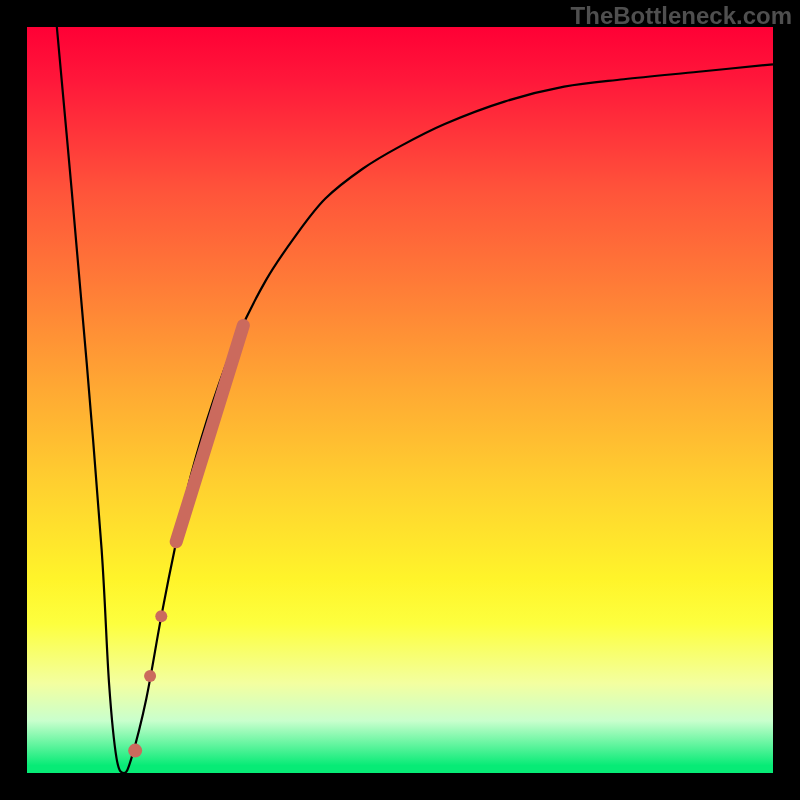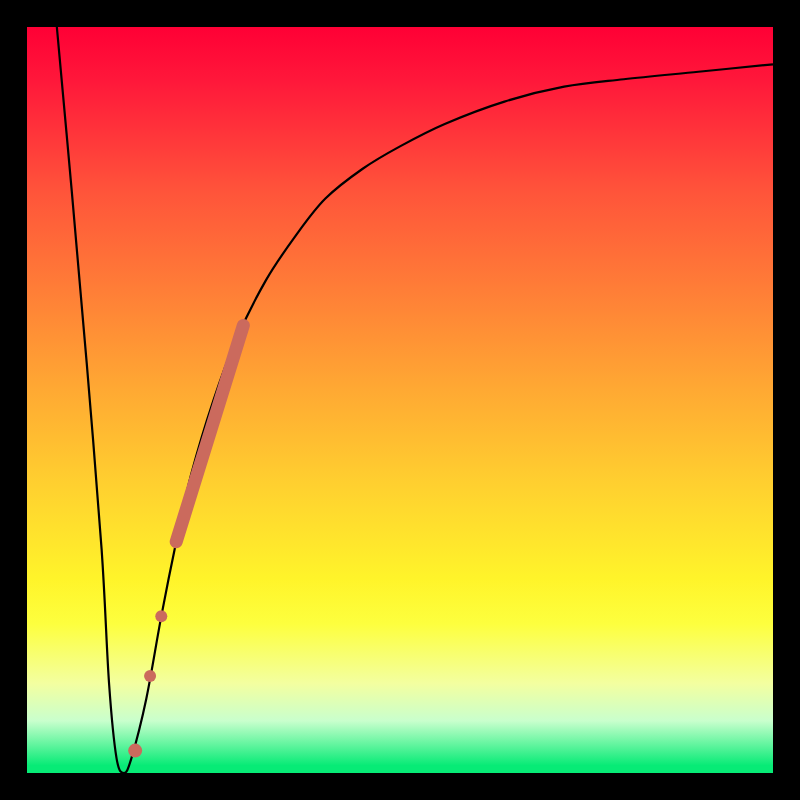--- a/index.html
+++ b/index.html
@@ -67,20 +67,21 @@
   }
   .marker-dot {
     fill: #cb6a5d;
     stroke: none;
   }
 </style>
 </head>
 <body>
 
 <div class="frame">
+  <div class="watermark">TheBottleneck.com</div>
 
   <div class="plot-area">
     <svg class="curve" viewBox="0 0 746 746">
 
       <path id="curvePath" class="curve-path" d="M 29.84 0 C 32.32666666666667 27.353333333333335, 39.78666666666666 108.17000000000002, 44.76 164.12 C 49.733333333333334 220.07, 54.70666666666666 276.02, 59.68 335.7 C 64.65333333333334 395.38, 70.87 468.7366666666667, 74.60000000000001 522.2 C 78.33000000000001 575.6633333333334, 79.57333333333334 621.6666666666667, 82.06 656.48 C 84.54666666666667 691.2933333333333, 87.03333333333333 716.1600000000001, 89.52 731.08 C 92.00666666666666 746, 94.49333333333334 746, 96.98 746 C 99.46666666666667 746, 100.71000000000001 743.5133333333333, 104.44000000000001 731.08 C 108.17000000000002 718.6466666666668, 114.38666666666667 695.0233333333333, 119.36 671.4 C 124.33333333333333 647.7766666666666, 129.30666666666667 615.45, 134.28 589.34 C 139.25333333333333 563.23, 144.2266666666667 538.3633333333333, 149.20000000000002 514.74 C 154.17333333333335 491.1166666666667, 157.90333333333334 471.2233333333333, 164.12 447.59999999999997 C 170.33666666666667 423.97666666666663, 179.04 395.38, 186.5 373 C 193.96 350.62, 200.17666666666668 333.21333333333337, 208.88000000000002 313.32000000000005 C 217.58333333333337 293.42666666666673, 228.77333333333334 271.0466666666667, 238.72 253.64 C 248.66666666666666 236.23333333333332, 258.61333333333334 222.55666666666664, 268.56 208.88 C 278.50666666666666 195.20333333333335, 287.21000000000004 182.77000000000004, 298.40000000000003 171.58000000000004 C 309.59000000000003 160.39000000000004, 323.26666666666665 150.44333333333336, 335.7 141.74 C 348.1333333333333 133.03666666666666, 359.3233333333333 126.82000000000001, 373 119.36000000000001 C 386.6766666666667 111.90000000000002, 400.35333333333335 104.44000000000001, 417.76000000000005 96.98000000000002 C 435.16666666666674 89.52000000000002, 457.5466666666667 80.8166666666667, 477.44 74.60000000000002 C 497.3333333333333 68.38333333333334, 517.2266666666667 63.40999999999997, 537.12 59.67999999999995 C 557.0133333333333 55.94999999999993, 574.4200000000001 54.70666666666657, 596.8000000000001 52.219999999999914 C 619.1800000000001 49.733333333333256, 646.5333333333333 47.246666666666634, 671.4 44.75999999999999 C 696.2666666666667 42.27333333333335, 733.5666666666666 38.543333333333386, 746 37.30000000000007"></path>
 
       <line id="thickSeg" class="marker-seg" stroke-width="13" x1="149.20000000000002" y1="514.74" x2="216.33999999999997" y2="298.40000000000003" stroke="#cb6a5d"></line>
 
       <circle id="dot0" class="marker-dot" r="6" cx="134.28" cy="589.34" fill="#cb6a5d"></circle>
       <circle id="dot1" class="marker-dot" r="6" cx="123.09" cy="649.02" fill="#cb6a5d"></circle>

